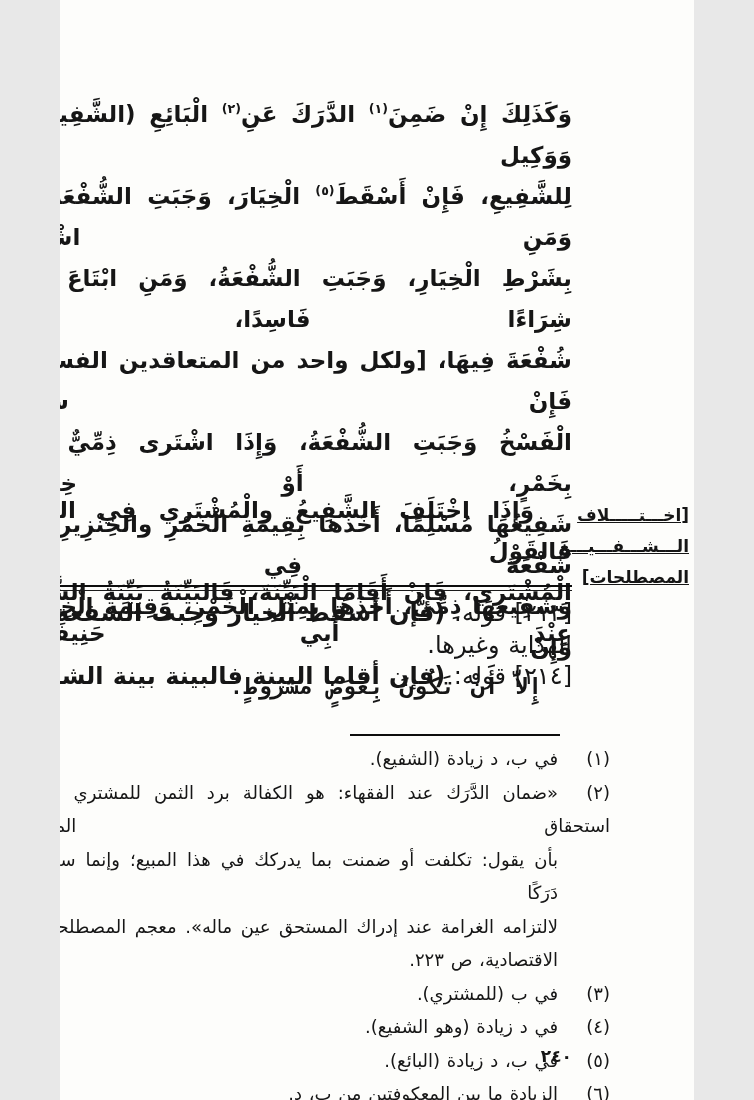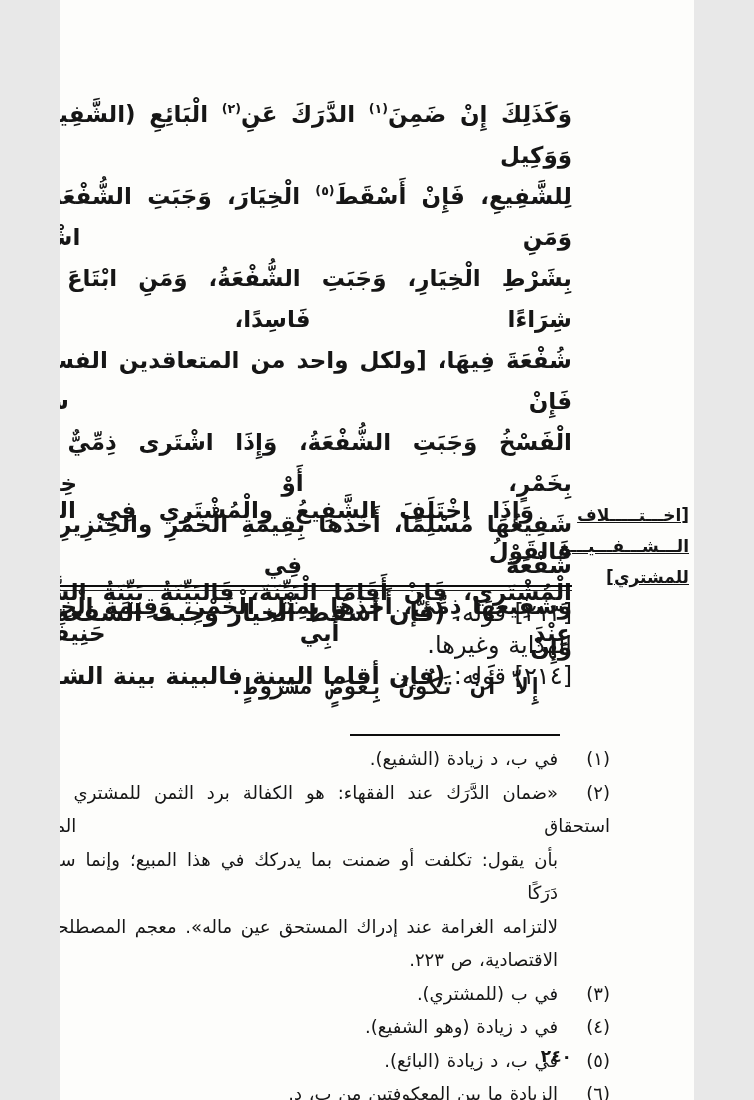--- a/index.html
+++ b/index.html
@@ -95,21 +95,21 @@
     </div>
 
   <div class="para2">
       <div class="t-line justify indent"><span>وَإِذَا اخْتَلَفَ الشَّفِيعُ والْمُشْتَرِي فِي الثَّمَنِ، فَالقَوْلُ قَوْلُ</span></div>
       <div class="t-line justify"><span>الْمُشْتَرِي، فَإِنْ أَقَامَا الْبَيِّنَةَ، فَالبَيِّنَةُ بَيِّنَةُ الشَّفِيعِ عِنْدَ أَبِي حَنِيفَةَ</span><span class="sup">[٢١٤]</span></div>
     </div>
 
   <div class="margin-note">
       <div class="m-line">[اخـــتـــــلاف</div>
       <div class="m-line">الـــشـــفـــيـــع</div>
-      <div class="m-line">للمشتري]</div>
+      <div class="m-line">المصطلحات]</div>
     </div>
 
   <div class="rule-main"></div>
 
   <div class="commentary">
       <div class="c-line"><span>[٢١٣] قوله: </span><span class="bq">(فإن أسقط الخيار وجبت الشفعة).</span></div>
       <div class="c-line center-left"><span>الهداية وغيرها.</span></div>
       <div class="c-line"><span>[٢١٤] قوله: </span><span class="bq">(فإن أقاما البينة فالبينة بينة الشفيع عند أبي حنيفة).</span></div>
     </div>
 

